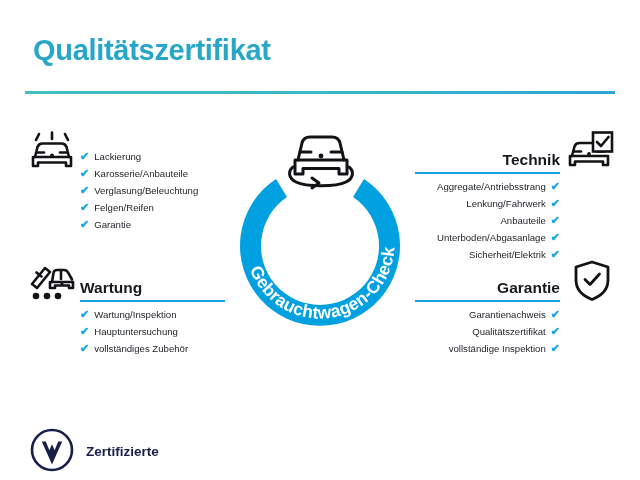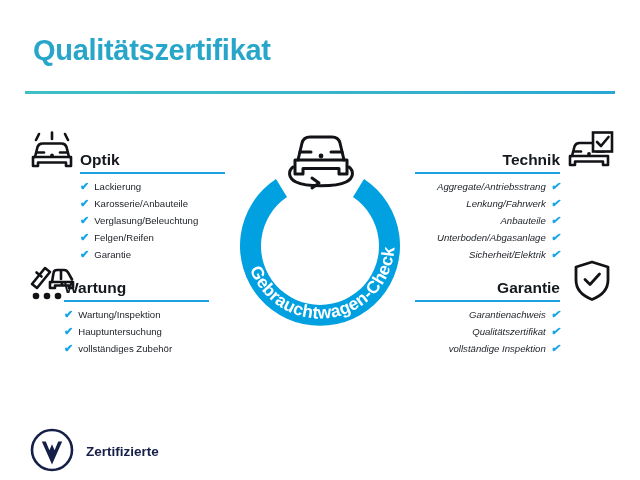--- a/index.html
+++ b/index.html
@@ -55,21 +55,21 @@
   }
   
   .left .sec-title{left:0;}
   .left .item{justify-content:flex-start;}
   .left .chk{margin-right:5px;}
   
   .right .sec-title{right:0;}
   .right .sec-rule{left:0;}
   .right .item{justify-content:flex-end;}
   .right .chk{margin-left:5px;}
-  .right .items{text-align:left;font-style:italic;}
+  .right .items{text-align:left;}
   
   .icon{position:absolute;}
   
   .badge{
     position:absolute;left:224px;top:148px;
     width:192px;height:192px;
   }
   .badge-ring{position:absolute;left:0;top:0;}
   .badge-360{
     position:absolute;left:0;top:62px;width:192px;
@@ -111,24 +111,20 @@
       <g fill="none" stroke="#111316" stroke-width="2.6" stroke-linejoin="round" stroke-linecap="round">
         <path d="M7 26 L9.5 16 C10.3 13.5 12 12.5 14.5 12.5 L33.5 12.5 C36 12.5 37.7 13.5 38.5 16 L41 26"></path>
         <path d="M5 26 L43 26 L43 35 L38 35 L38 31.5 L10 31.5 L10 35 L5 35 Z"></path>
         <line x1="9" y1="21.5" x2="16" y2="21.5"></line>
         <line x1="32" y1="21.5" x2="39" y2="21.5"></line>
       </g>
       <circle cx="24" cy="24.5" r="1.9" fill="#111316"></circle>
     </svg>
   </div>
   <div class="section left" style="left:80px;top:144px;width:145px;">
-    <div class="sec-head">
-      <div class="sec-title">Optik</div>
-      <div class="sec-rule" style="width:145px;"></div>
-    </div>
     <div class="items">
       <div class="item">
         <span class="chk">✔</span>
         <span>Lackierung</span>
       </div>
       <div class="item">
         <span class="chk">✔</span>
         <span>Karosserie/Anbauteile</span>
       </div>
       <div class="item">
@@ -154,21 +150,21 @@
         <path d="M24 22 L25.5 13 C25.8 10.8 27 10 29 10 L36 10 C38 10 39.3 11 40.3 12.8 L44 19.5"></path>
         <path d="M22 22 L45 22 L45 28 L41 28 L41 25.5 L27 25.5 L27 28 L22 28 Z"></path>
         <line x1="33" y1="11" x2="33" y2="19"></line>
       </g>
       <circle cx="34" cy="24" r="1.6" fill="#111316"></circle>
       <circle cx="8" cy="36" r="3.3" fill="#111316"></circle>
       <circle cx="19" cy="36" r="3.3" fill="#111316"></circle>
       <circle cx="30" cy="36" r="3.3" fill="#111316"></circle>
     </svg>
   </div>
-  <div class="section left" style="left:64px;top:272px;width:145px;">
+  <div class="section left" style="left:80px;top:272px;width:145px;">
     <div class="sec-head">
       <div class="sec-title">Wartung</div>
       <div class="sec-rule" style="width:145px;"></div>
     </div>
     <div class="items">
       <div class="item">
         <span class="chk">✔</span>
         <span>Wartung/Inspektion</span>
       </div>
       <div class="item">

